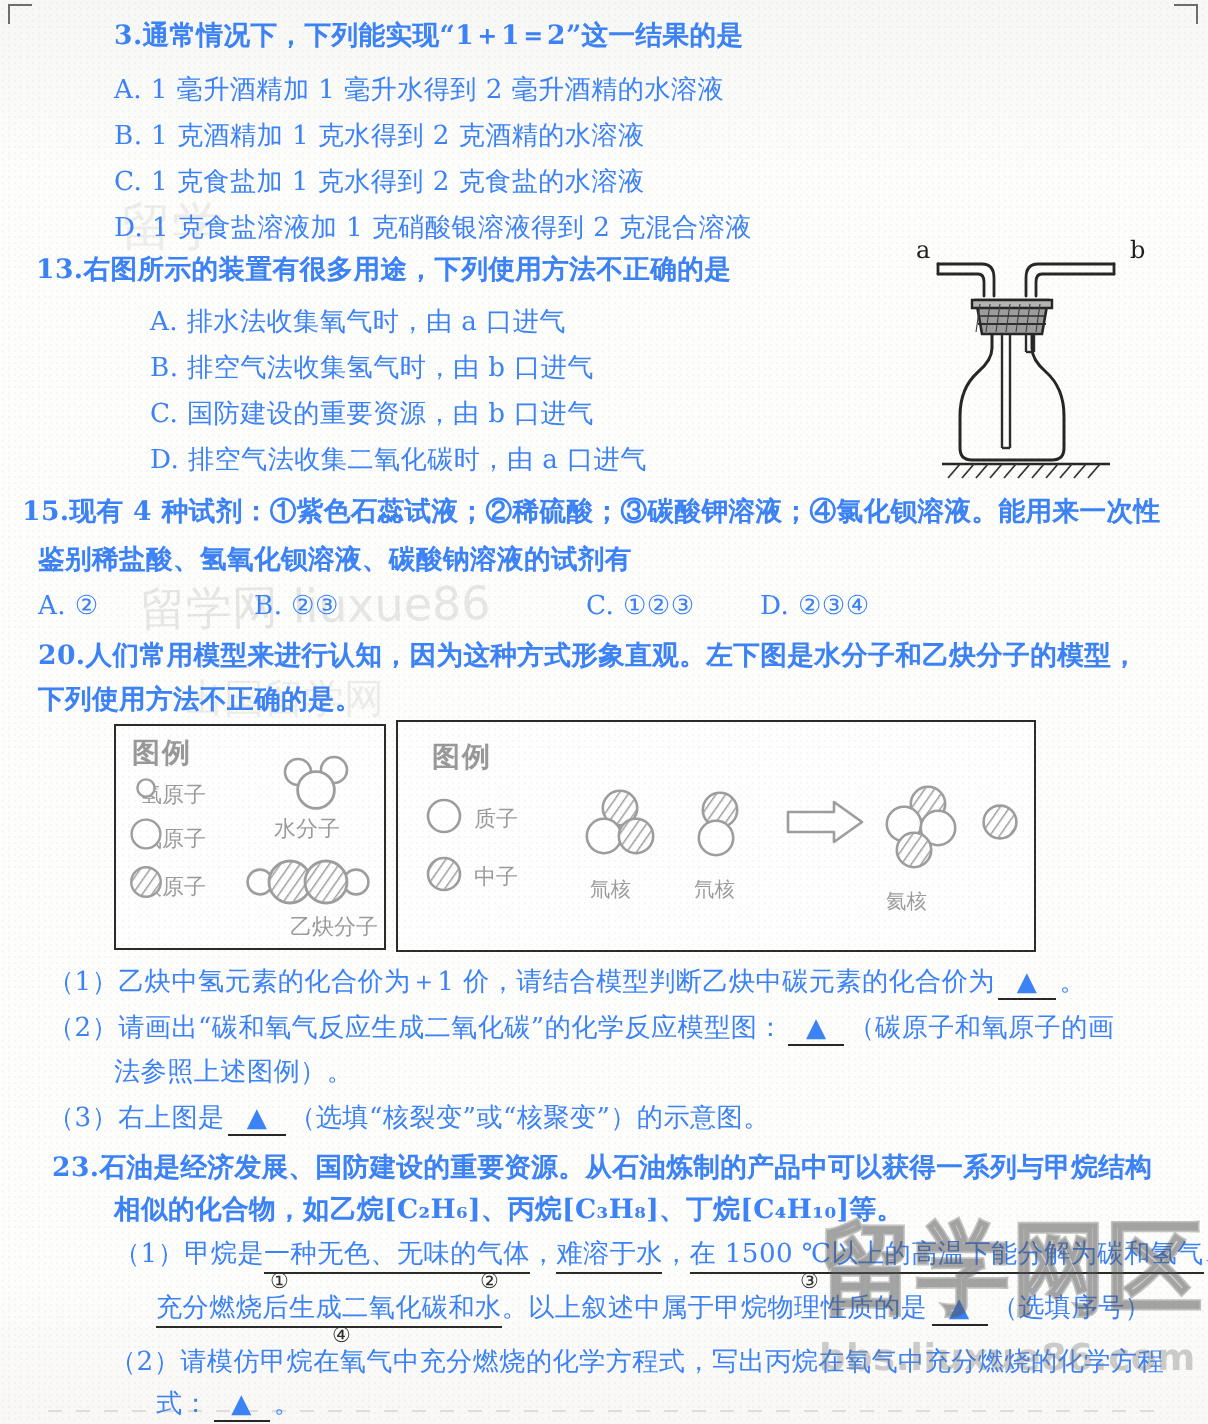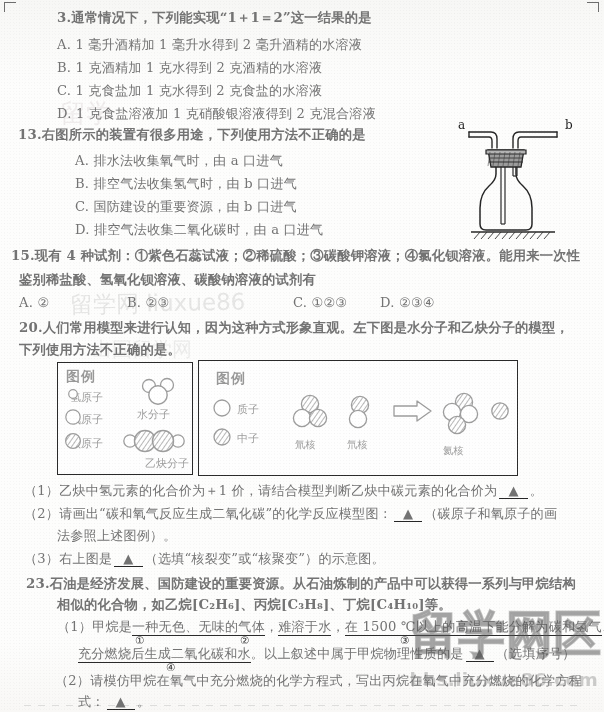--- a/index.html
+++ b/index.html
@@ -41,21 +41,21 @@
   }
 
   .layer { position: absolute; z-index: 10; }
 
   
   .qline {
     position: absolute;
     white-space: nowrap;
     font-size: 13.3px;
     letter-spacing: .2px;
-    color: #737373;
+    color: #3b82f6;
     z-index: 12;
   }
   .qstem { font-weight: 600; }
   .opt { font-size: 13.1px; }
   .sub-item { font-size: 13.1px; }
 
   .num { font-family: "DejaVu Serif", serif; }
 
   
   .corner {

